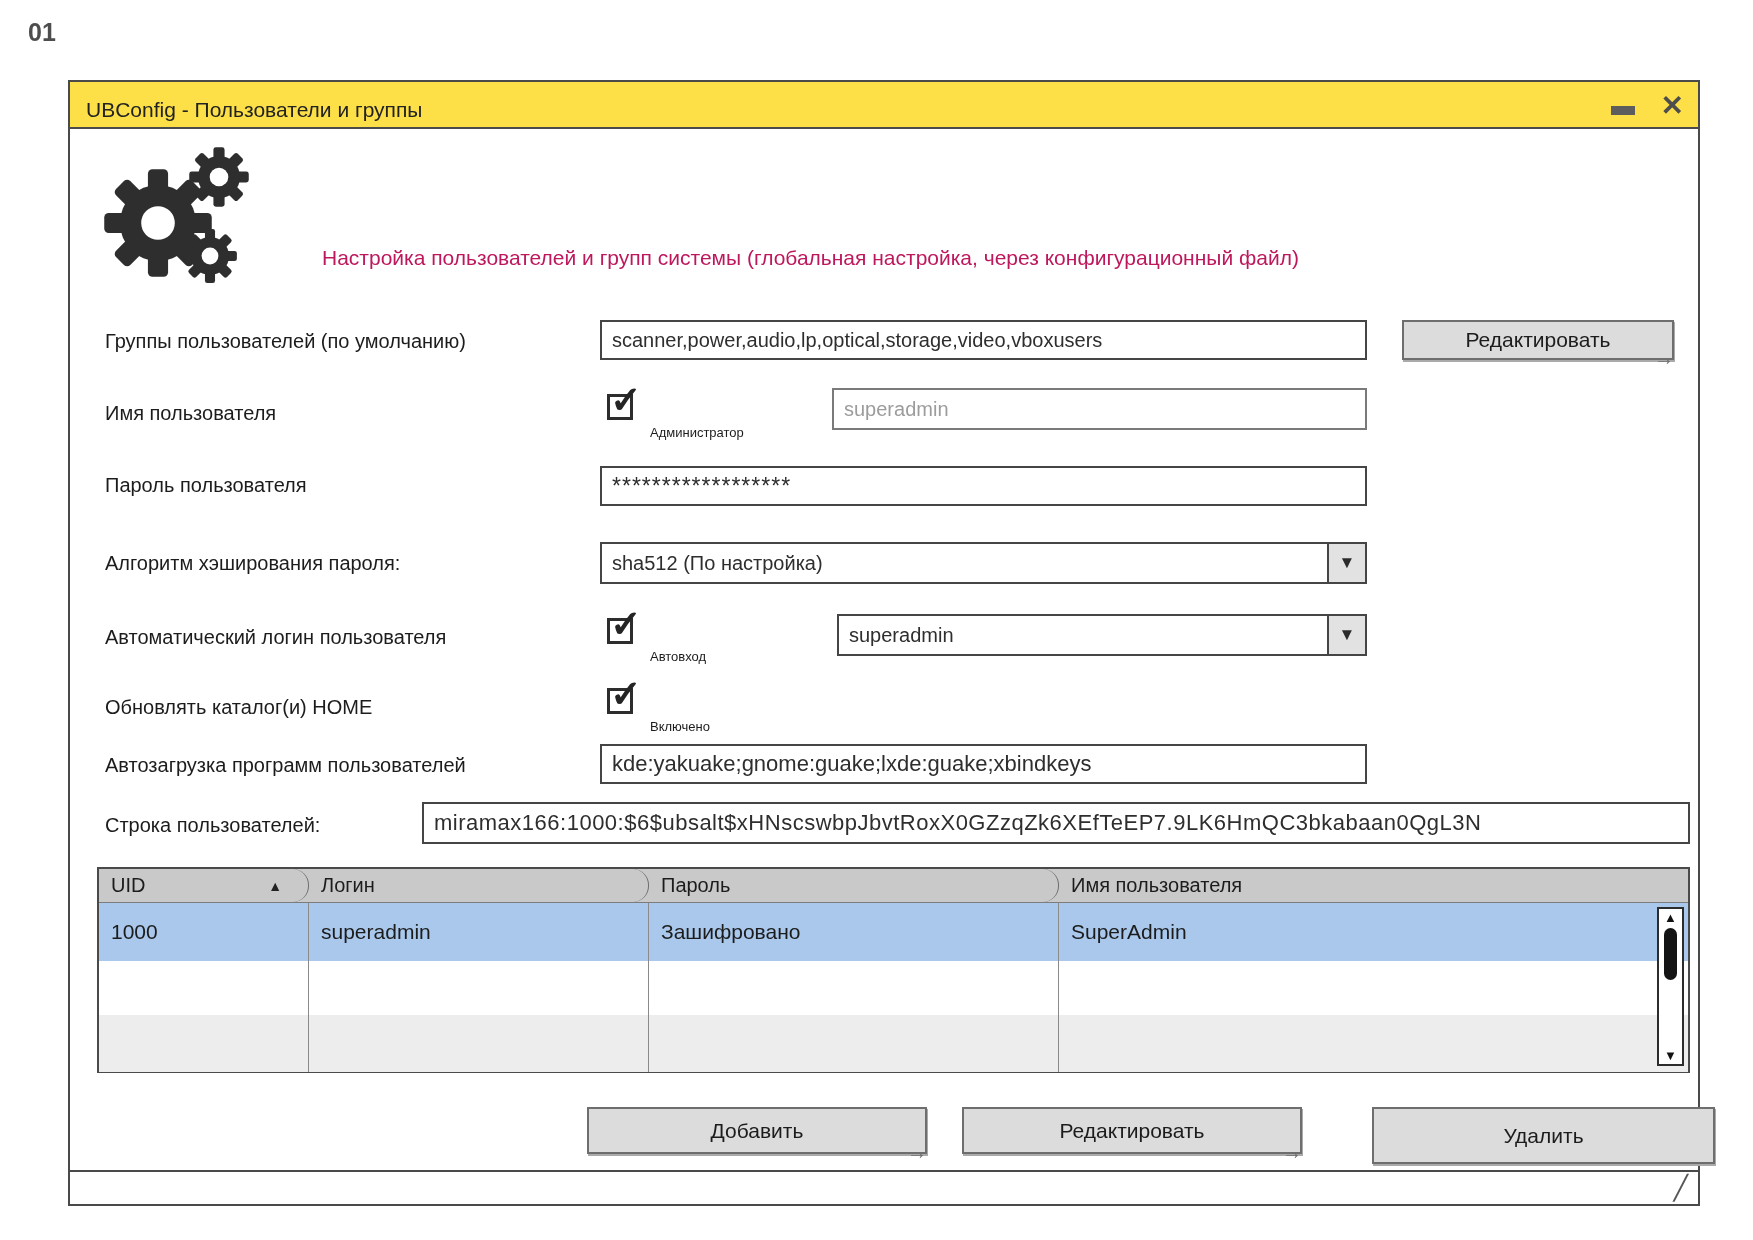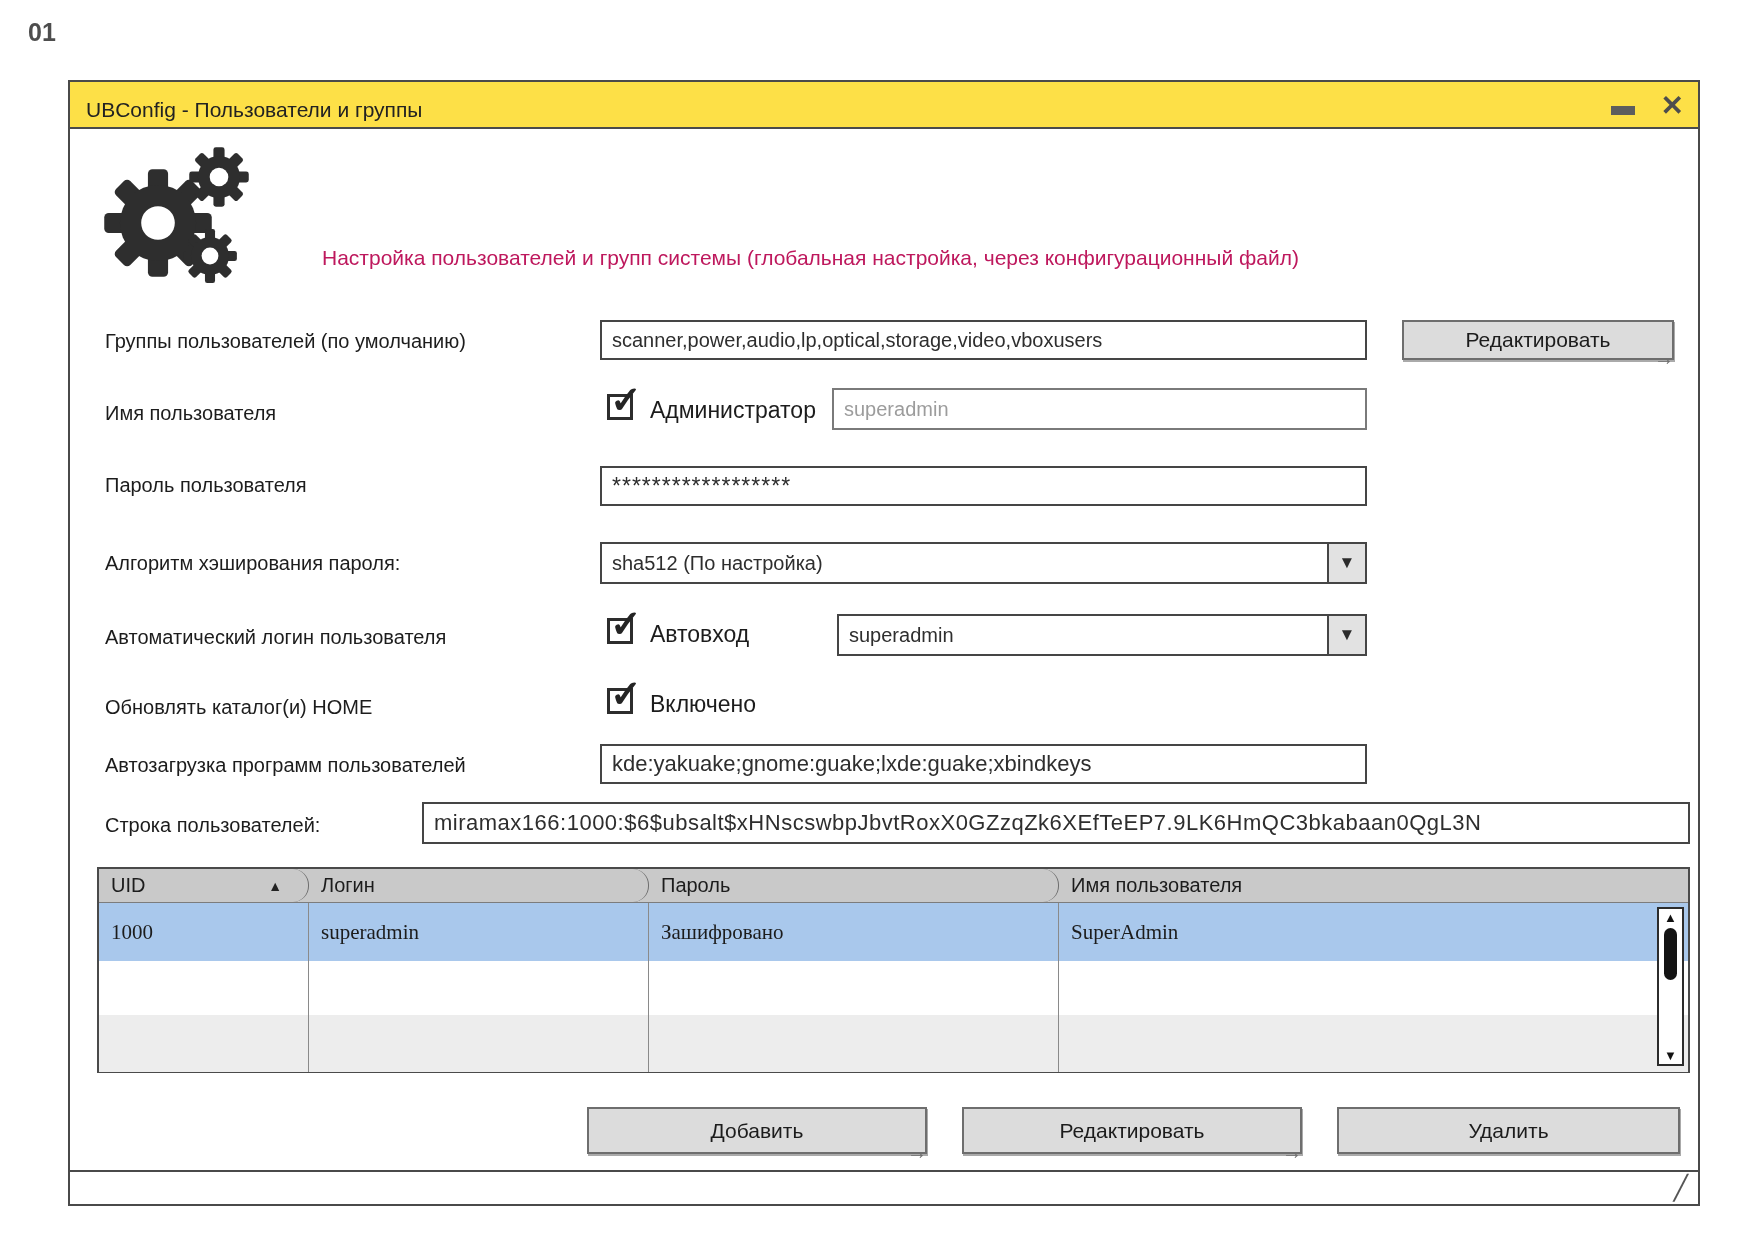--- a/index.html
+++ b/index.html
@@ -47,21 +47,21 @@
   .combo-arrow {
     position:absolute; right:-2px; top:-2px; bottom:-2px; width:40px;
     background:#e2e2e2; border:2px solid #454545; display:flex; align-items:center; justify-content:center;
     font-size:17px; color:#2b2b2b; cursor:pointer;
   }
 
   .checkbox { position:absolute; width:26px; height:26px; border:3px solid #2d2d2d; background:#fff; cursor:pointer; }
   .checkbox .check {
     position:absolute; left:0px; top:-16px; font-size:38px; font-weight:bold; color:#242424; line-height:1;
   }
-  .cb-label { position:absolute; font-size:23px; white-space:nowrap; }
+  .cb-label { position:absolute; font-size:13px; white-space:nowrap;margin-top:28px; }
 
   .btn {
     position:absolute; background:#dcdcdc; border:2px solid #6e6e6e;
     display:flex; align-items:center; justify-content:center;
     font-size:21px; color:#1c1c1c; cursor:pointer;
     box-shadow:1px 2px 0 #aaaaaa;
   }
   .btn .action-arrow {
     position:absolute; right:-2px; bottom:-12px; font-size:20px; color:#6f6f6f;
   }
@@ -72,21 +72,21 @@
     border:2px solid #4a4a4a; background:#fff;
   }
   .thead { display:flex; height:34px; background:#c9c9c9; border-bottom:1px solid #7c7c7c; }
   .th {
     display:flex; align-items:center; font-size:20px; color:#1c1c1c;
     padding:0 12px; border-right:1px solid #6d6d6d; position:relative; cursor:pointer;border-radius:16px;
   }
   .th:last-child { border-right:none; }
   .sort-icon { margin-left:auto; font-size:14px; color:#222; padding-right:14px; }
   .tr { display:flex; }
-  .tr.selected { background:#a9c8ec; height:58px;font-family:Liberation Serif, serif; }
+  .tr.selected { background:#a9c8ec; height:58px; }
   .tr.empty-white { background:#fff; height:54px; }
   .tr.empty-stripe { background:#ededed; height:57px; }
   .td {
     display:flex; align-items:center; font-size:21px; color:#1c1c1c;
     padding:0 12px; border-right:1px solid #8a8a8a; overflow:hidden; white-space:nowrap;
   }
   .td:last-child { border-right:none; }
   .w-uid { width:210px; } .w-login { width:340px; } .w-pass { width:410px; } .w-name { flex:1; }
 
   .v-scrollbar {
@@ -233,20 +233,20 @@
   </div>
 
   <div class="btn" style="left:517px; top:1025px; width:340px; height:47px">
     <span>Добавить</span>
     <span class="action-arrow">→</span>
   </div>
   <div class="btn" style="left:892px; top:1025px; width:340px; height:47px">
     <span>Редактировать</span>
     <span class="action-arrow">→</span>
   </div>
-  <div class="btn" style="left:1267px; top:1025px; width:343px; height:47px">
+  <div class="btn" style="left:1302px; top:1025px; width:343px; height:57px">
     <span>Удалить</span>
   </div>
 
   <div class="status-sep"></div>
   <span class="resize-grip">╱</span>
 
 </div>
 
 </body></html>

